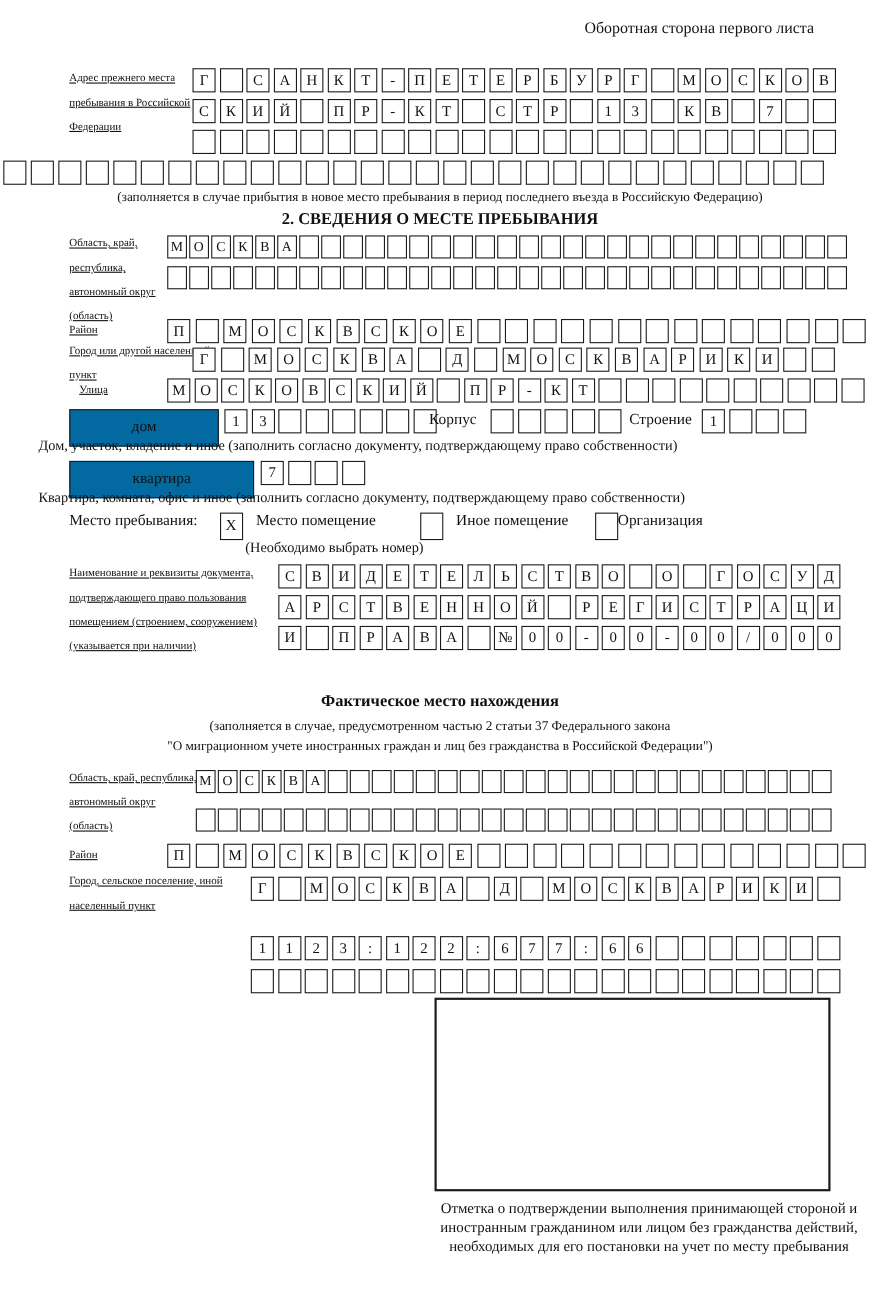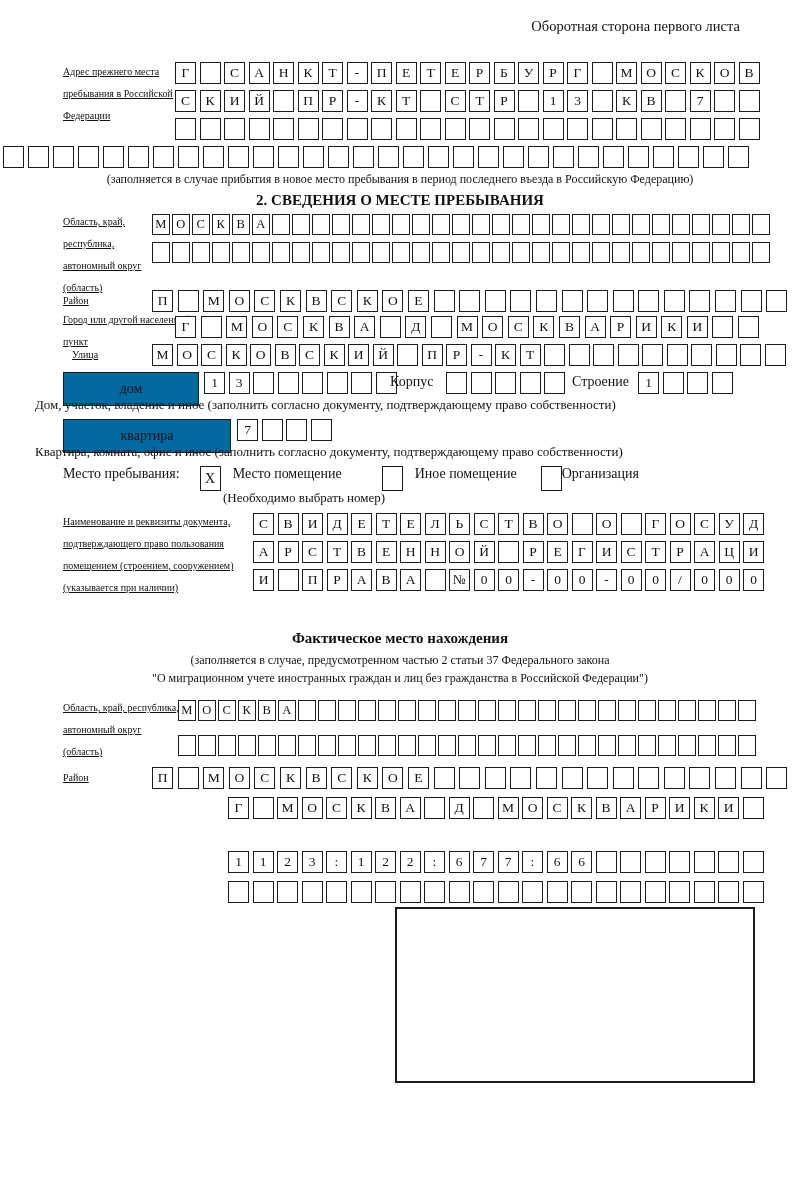--- a/index.html
+++ b/index.html
@@ -524,20 +524,21 @@
       <span class="cell"></span>
       <span class="cell"></span>
       <span class="cell"></span>
       <span class="cell"></span>
       <span class="cell"></span>
       <span class="cell"></span>
       <span class="cell"></span>
       <span class="cell"></span>
     </div>
 
+  <div class="abs lbl" style="left:63px;top:791px;width:185px">Город, сельское поселение, иной населенный пункт</div>
   <div class="abs cells c24" style="left:228px;top:797px">
       <span class="cell">Г</span>
       <span class="cell"></span>
       <span class="cell">М</span>
       <span class="cell">О</span>
       <span class="cell">С</span>
       <span class="cell">К</span>
       <span class="cell">В</span>
       <span class="cell">А</span>
       <span class="cell"></span>
@@ -599,14 +600,15 @@
       <span class="cell"></span>
       <span class="cell"></span>
       <span class="cell"></span>
       <span class="cell"></span>
       <span class="cell"></span>
       <span class="cell"></span>
       <span class="cell"></span>
     </div>
 
   <div class="abs stamp-box" style="left:395px;top:907px;width:360px;height:176px"></div>
+  <div class="abs stamp-caption" style="left:385px;top:1090px;width:410px">Отметка о подтверждении выполнения принимающей стороной и иностранным гражданином или лицом без гражданства действий, необходимых для его постановки на учет по месту пребывания</div>
 
 </div>
 
 </body></html>

